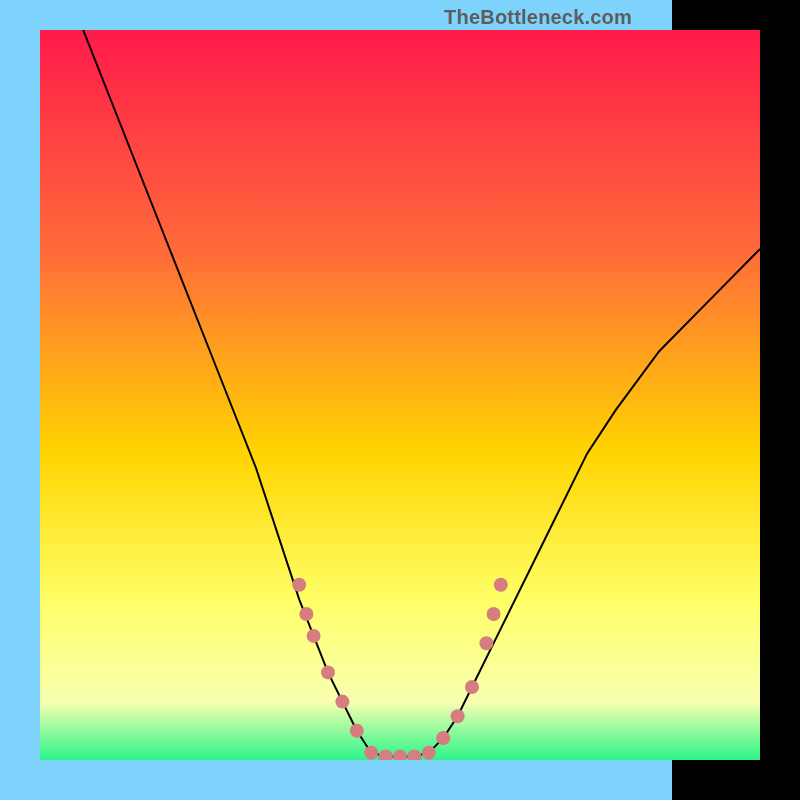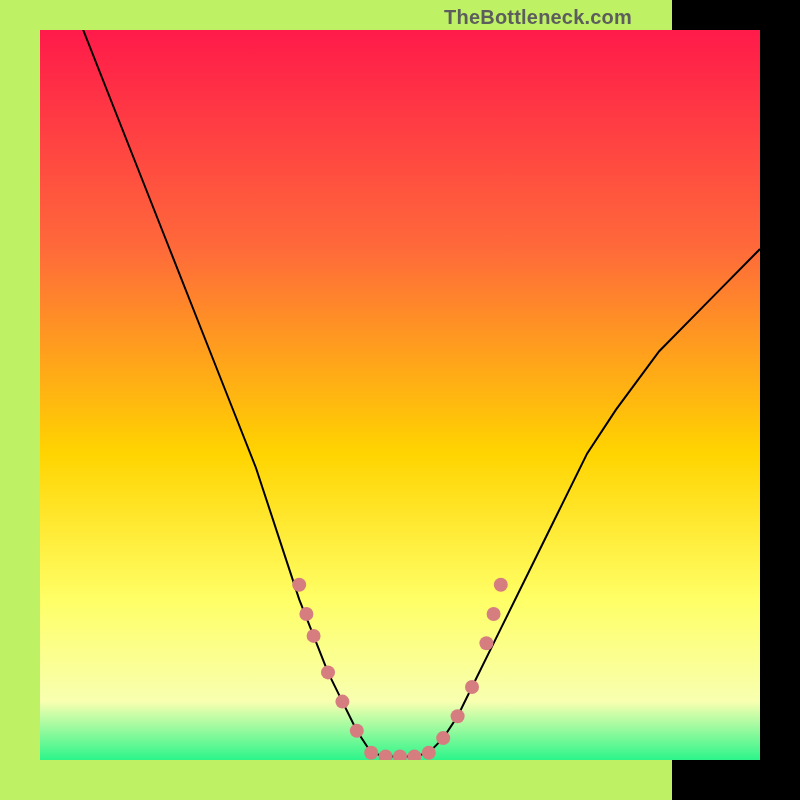--- a/index.html
+++ b/index.html
@@ -7,21 +7,21 @@
     padding: 0;
     width: 800px;
     height: 800px;
     background: #000;
     overflow: hidden;
   }
   .stage {
     position: relative;
     width: 672px;
     height: 800px;
-    background: #bef264;
+    background: #7dd3fc;
   }
   .plot-area {
     position: absolute;
     left: 40px;
     top: 30px;
     width: 720px;
     height: 730px;
     overflow: hidden;
   }
   .gradient {

